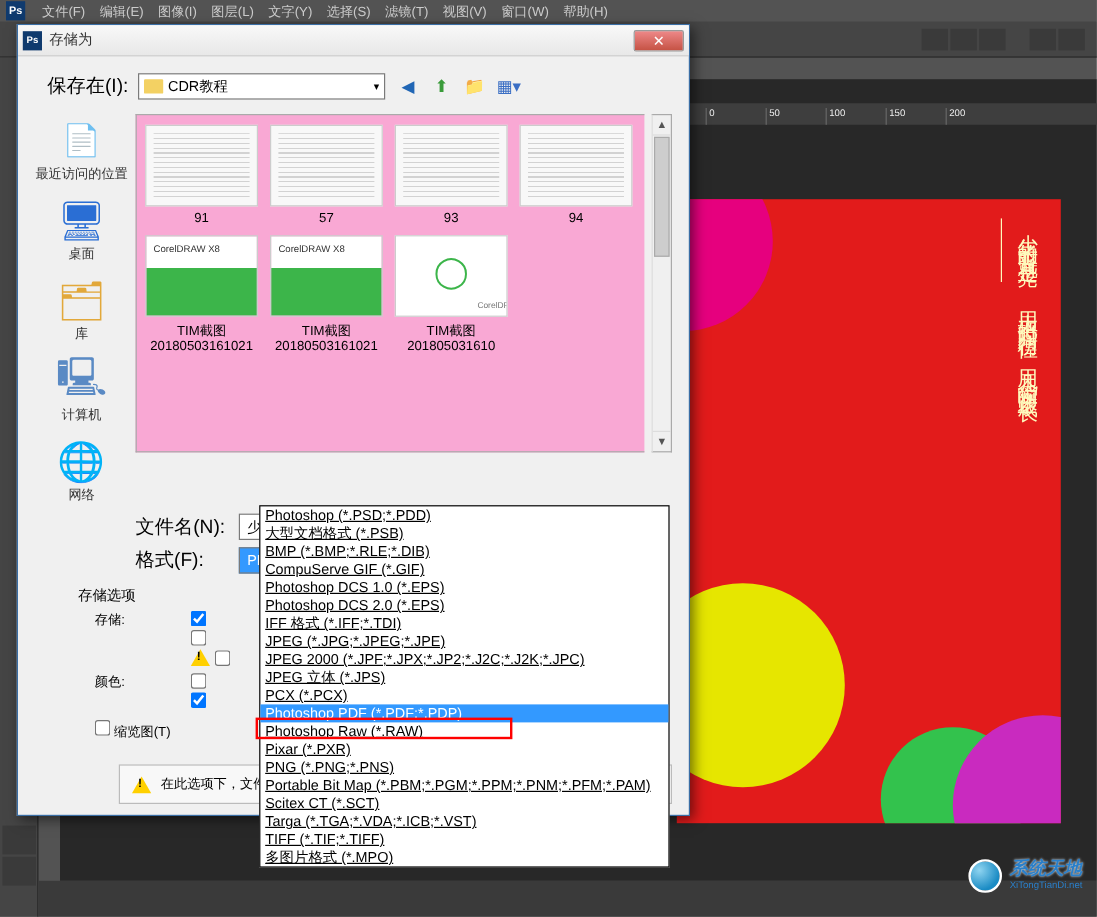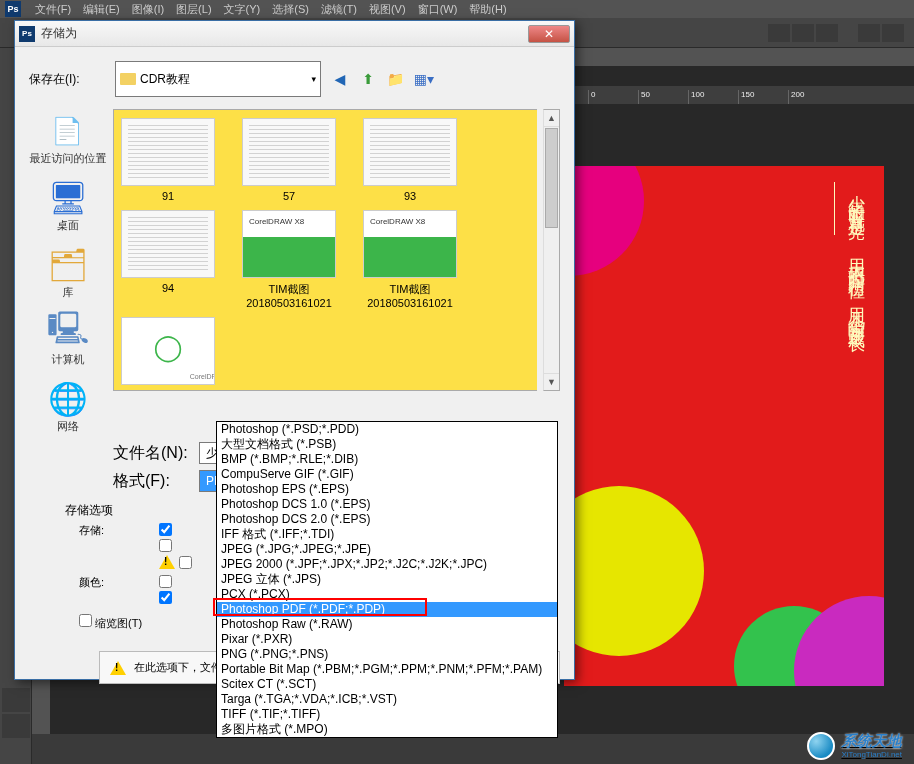--- a/index.html
+++ b/index.html
@@ -35,33 +35,33 @@
 
 
 .dialog { position: absolute; top: 20px; left: 14px; width: 561px; height: 660px; background: #f0f0f0; border: 1px solid #3a6ea5; box-shadow: 3px 3px 10px rgba(0,0,0,0.5); z-index: 100; }
 .dialog-title { background: linear-gradient(#f8f8f8, #e8e8e8); height: 26px; display: flex; align-items: center; padding: 0 4px; border-bottom: 1px solid #ccc; }
 .dialog-title .ps-icon-sm { width: 16px; height: 16px; background: #0f3a6e; color: white; font-size: 8px; font-weight: bold; display: flex; align-items: center; justify-content: center; margin-right: 6px; }
 .dialog-title .title-text { font-size: 12px; color: #333; flex: 1; }
 .dialog-title .close-btn { width: 42px; height: 18px; background: linear-gradient(#e88, #c55244); color: white; font-size: 12px; display: flex; align-items: center; justify-content: center; border: 1px solid #999; border-radius: 2px; }
 
 .dialog-body { padding: 14px 14px 0; }
 .save-in-row { display: flex; align-items: center; gap: 8px; margin-bottom: 12px; }
-.save-in-row .label { font-size: 12px; color: #000; width: 78px; }
-.save-in-row .dropdown { flex: 1; display: flex; align-items: center; background: white; border: 1px solid #7a7a7a; height: 36px; padding: 0 4px; font-size: 12px; max-width: 206px; }
+.save-in-row .label { font-size: 16px; color: #000; width: 78px; text-align: right; }
+.save-in-row .dropdown { flex: 1; display: flex; align-items: center; background: white; border: 1px solid #7a7a7a; height: 22px; padding: 0 4px; font-size: 12px; max-width: 206px; }
 .save-in-row .dropdown .folder-icon { width: 16px; height: 12px; background: #f3d163; margin-right: 4px; border-radius: 1px; }
 .save-in-row .dropdown .dd-arrow { margin-left: auto; font-size: 9px; }
 .nav-icons { display: flex; gap: 6px; align-items: center; }
 .nav-icon { width: 22px; height: 22px; display: flex; align-items: center; justify-content: center; font-size: 14px; }
 
 .dialog-content { display: flex; gap: 6px; }
 .sidebar { width: 78px; display: flex; flex-direction: column; align-items: center; gap: 14px; padding-top: 4px; }
 .sidebar-item { text-align: center; font-size: 11px; color: #333; }
 .sidebar-item .icon { width: 36px; height: 36px; margin: 0 auto 2px; display: flex; align-items: center; justify-content: center; font-size: 26px; }
 
-.file-list { flex: 1; background: #fde047; border: 1px solid #aaa; border-right: none; height: 282px; padding: 8px 4px; display: flex; flex-wrap: wrap; gap: 8px 21px; align-content: flex-start; overflow: hidden; }
+.file-list { flex: 1; background: #f9a8d4; border: 1px solid #aaa; border-right: none; height: 282px; padding: 8px 4px; display: flex; flex-wrap: wrap; gap: 8px 4px; align-content: flex-start; overflow: hidden; }
 .file-item { width: 100px; text-align: center; font-size: 11px; }
 .file-thumb { width: 94px; height: 68px; background: #f8f8f8; border: 1px solid #ccc; margin: 0 auto 4px; position: relative; overflow: hidden; }
 .file-thumb.doc::before { content: ""; position: absolute; inset: 6px; background: repeating-linear-gradient(#999 0 1px, transparent 1px 4px); opacity: 0.4; }
 .file-thumb.green { background: linear-gradient(white 40%, #3cb54a 40%); }
 .file-thumb.green::before { content: "CorelDRAW X8"; position: absolute; top: 6px; left: 6px; font-size: 8px; color: #333; }
 .file-thumb.cdr { background: white; }
 .file-thumb.cdr::before { content: "CorelDRAW X7"; position: absolute; bottom: 4px; width: 100%; text-align: center; font-size: 7px; color: #777; }
 .file-thumb.cdr::after { content: "◯"; position: absolute; top: 14px; left: 0; right: 0; text-align: center; font-size: 26px; color: #3cb54a; }
 .file-scrollbar { width: 17px; height: 282px; background: #f0f0f0; border: 1px solid #aaa; border-left: 1px solid #ddd; position: relative; }
 .file-scrollbar .thumb { position: absolute; top: 18px; left: 1px; right: 1px; height: 100px; background: #cdcdcd; border: 1px solid #aaa; }
@@ -83,29 +83,29 @@
 .opts-row .left-label { width: 40px; }
 .checkbox-list { display: flex; flex-direction: column; gap: 3px; }
 .checkbox-list label { display: flex; align-items: center; gap: 4px; }
 .warn-tri { width: 0; height: 0; border-left: 8px solid transparent; border-right: 8px solid transparent; border-bottom: 14px solid #ffd000; position: relative; display: inline-block; }
 .warn-tri::after { content: "!"; position: absolute; top: 1px; left: -3px; font-size: 10px; font-weight: bold; }
 
 .bottom-warn { margin: 20px 14px 0 84px; border: 1px solid #bbb; background: #f8f8f8; padding: 8px 10px; font-size: 11px; display: flex; align-items: center; gap: 8px; }
 
 
 .dropdown-list { position: absolute; top: 421px; left: 216px; width: 342px; background: white; border: 1px solid #000; font-size: 12px; font-family: SimSun, monospace; z-index: 200; }
-.dropdown-list .item { padding: 0 4px; line-height: 15px; white-space: nowrap; }
+.dropdown-list .item { padding: 0 4px; line-height: 15px; white-space: nowrap; text-decoration: underline; }
 .dropdown-list .item.selected { background: #3399ff; color: white; }
 .red-box { position: absolute; border: 2px solid #ff0000; pointer-events: none; z-index: 201; }
 
 
 .status-bar { position: absolute; bottom: 0; left: 32px; right: 0; height: 30px; background: #3a3a3a; }
 
 
-.watermark { position: absolute; bottom: 4px; right: 12px; display: flex; align-items: center; gap: 6px; z-index: 50; text-decoration: underline; }
+.watermark { position: absolute; bottom: 20px; right: 12px; display: flex; align-items: flex-start; gap: 6px; z-index: 50; }
 .watermark .globe { width: 28px; height: 28px; border-radius: 50%; background: radial-gradient(circle at 30% 30%, #8fd4f0, #1a8bc4 70%); border: 2px solid white; }
 .watermark .text { font-size: 15px; font-weight: bold; font-style: italic; color: #2a7fc9; text-shadow: 0 0 2px white; line-height: 1.1; }
 .watermark .sub { font-size: 8px; color: #2a7fc9; }
 </style>
 </head>
 <body>
 
 <div class="menu-bar">
   <div class="ps-icon">Ps</div>
   <span class="menu-item">文件(F)</span>
@@ -283,21 +283,20 @@
     <span class="warn-tri"></span>
     <span>在此选项下，文件</span>
   </div>
 </div>
 
 <div class="dropdown-list" id="format-list">
     <div class="item">Photoshop (*.PSD;*.PDD)</div>
     <div class="item">大型文档格式 (*.PSB)</div>
     <div class="item">BMP (*.BMP;*.RLE;*.DIB)</div>
     <div class="item">CompuServe GIF (*.GIF)</div>
-    <div class="item">Photoshop EPS (*.EPS)</div>
     <div class="item">Photoshop DCS 1.0 (*.EPS)</div>
     <div class="item">Photoshop DCS 2.0 (*.EPS)</div>
     <div class="item">IFF 格式 (*.IFF;*.TDI)</div>
     <div class="item">JPEG (*.JPG;*.JPEG;*.JPE)</div>
     <div class="item">JPEG 2000 (*.JPF;*.JPX;*.JP2;*.J2C;*.J2K;*.JPC)</div>
     <div class="item">JPEG 立体 (*.JPS)</div>
     <div class="item">PCX (*.PCX)</div>
     <div class="item selected">Photoshop PDF (*.PDF;*.PDP)</div>
     <div class="item">Photoshop Raw (*.RAW)</div>
     <div class="item">Pixar (*.PXR)</div>

